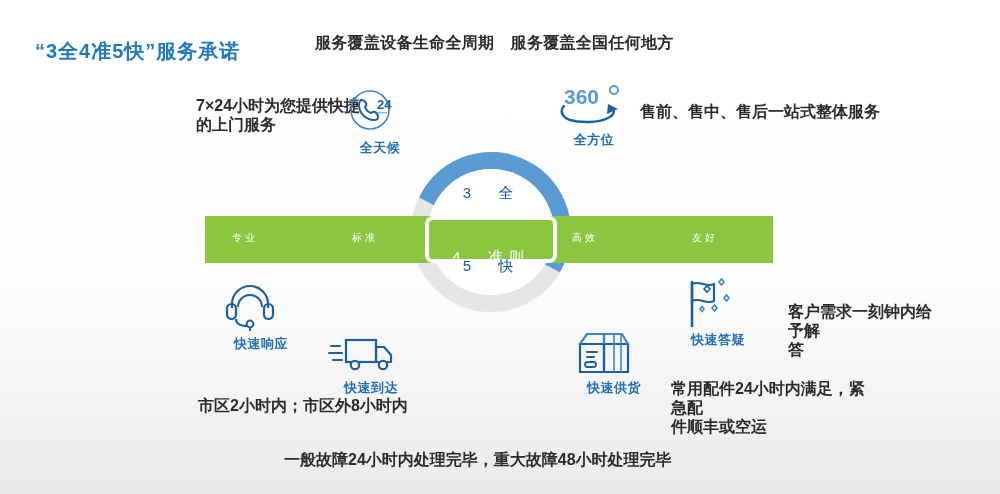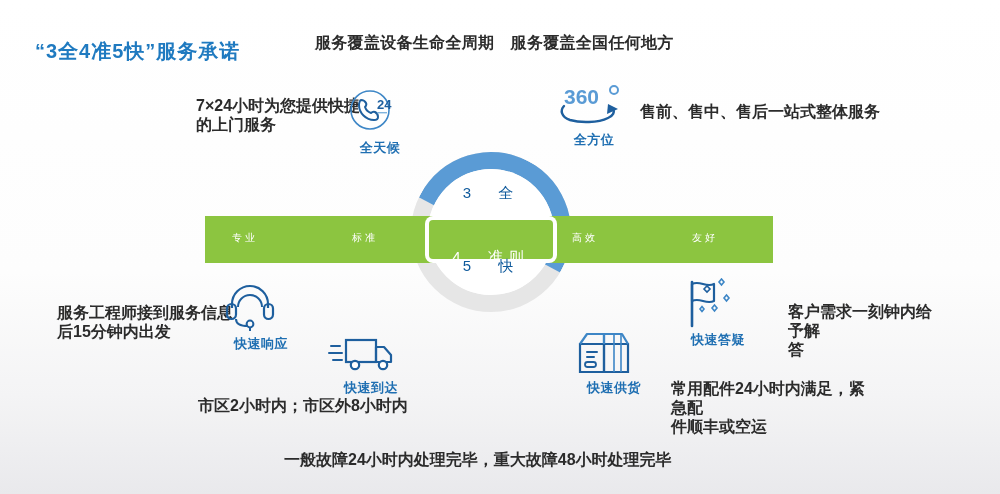--- a/index.html
+++ b/index.html
@@ -169,22 +169,20 @@
 
   <div class="title">“3全4准5快”服务承诺</div>
 
   <div class="note note-top-c">服务覆盖设备生命全周期　服务覆盖全国任何地方</div>
 
   <div class="note note-left-1">7×24小时为您提供快捷
 的上门服务</div>
 
   <div class="note note-right-1">售前、售中、售后一站式整体服务</div>
 
-  <div class="note note-left-2">服务工程师接到服务信息
-后15分钟内出发</div>
 
   <div class="note note-bl">市区2小时内；市区外8小时内</div>
 
   <div class="note note-br">常用配件24小时内满足，紧急配
 件顺丰或空运</div>
 
   <div class="note note-r2">客户需求一刻钟内给予解
 答</div>
 
   <div class="note note-bottom">一般故障24小时内处理完毕，重大故障48小时处理完毕</div>

